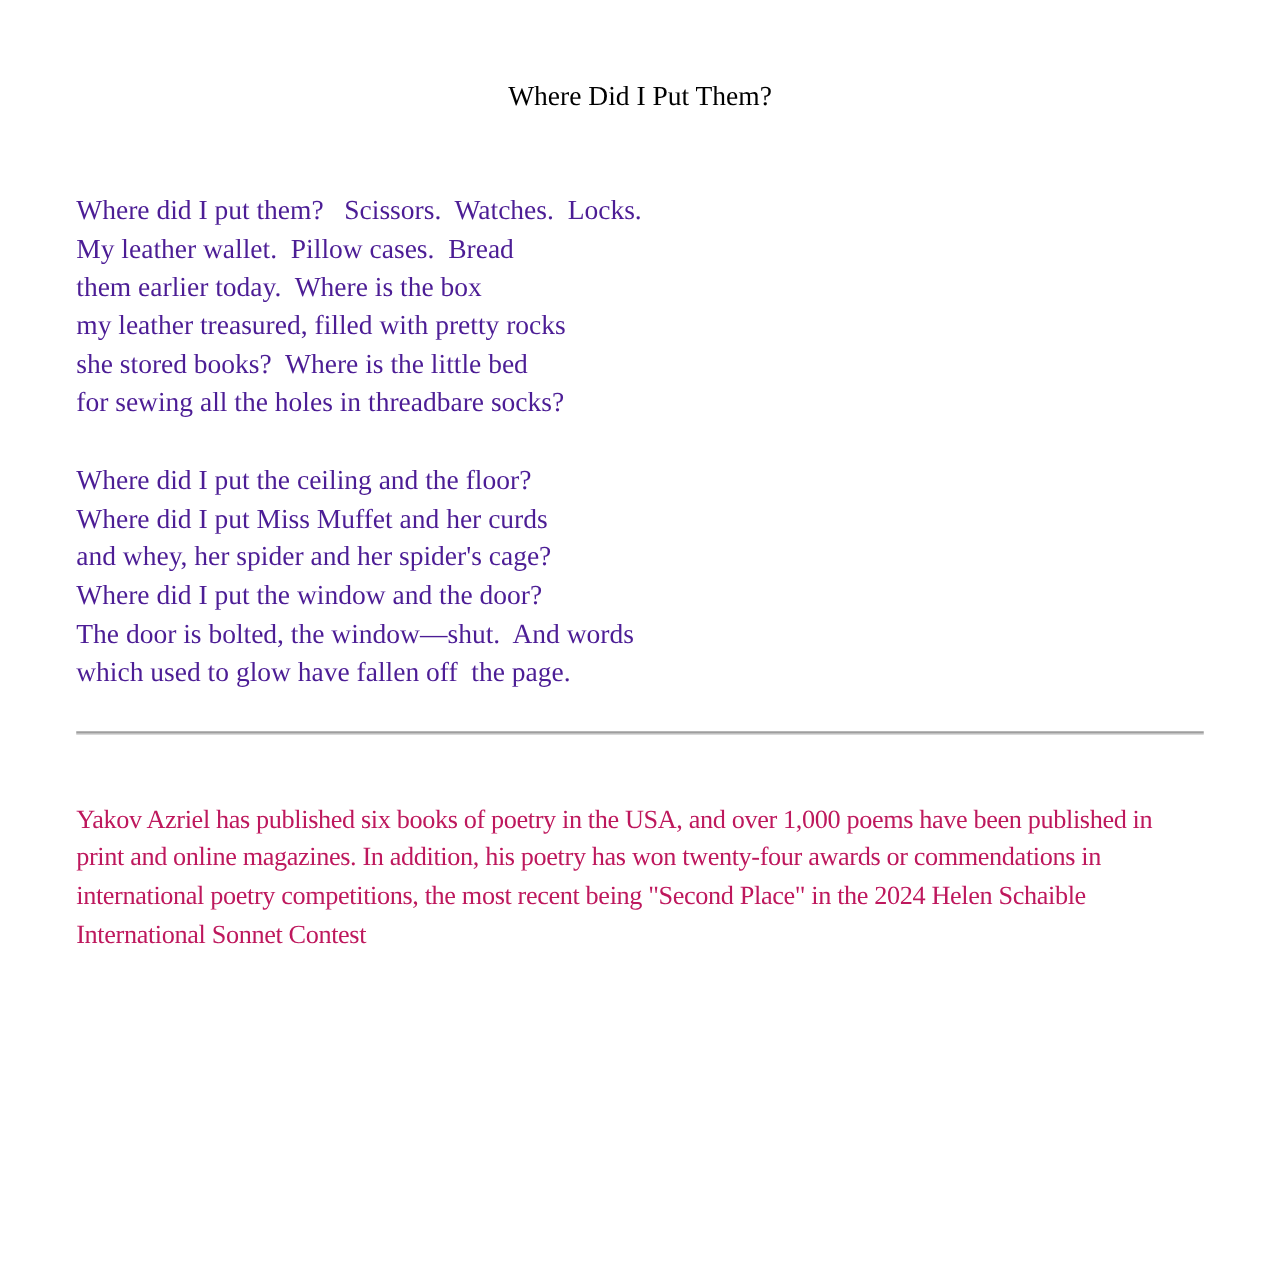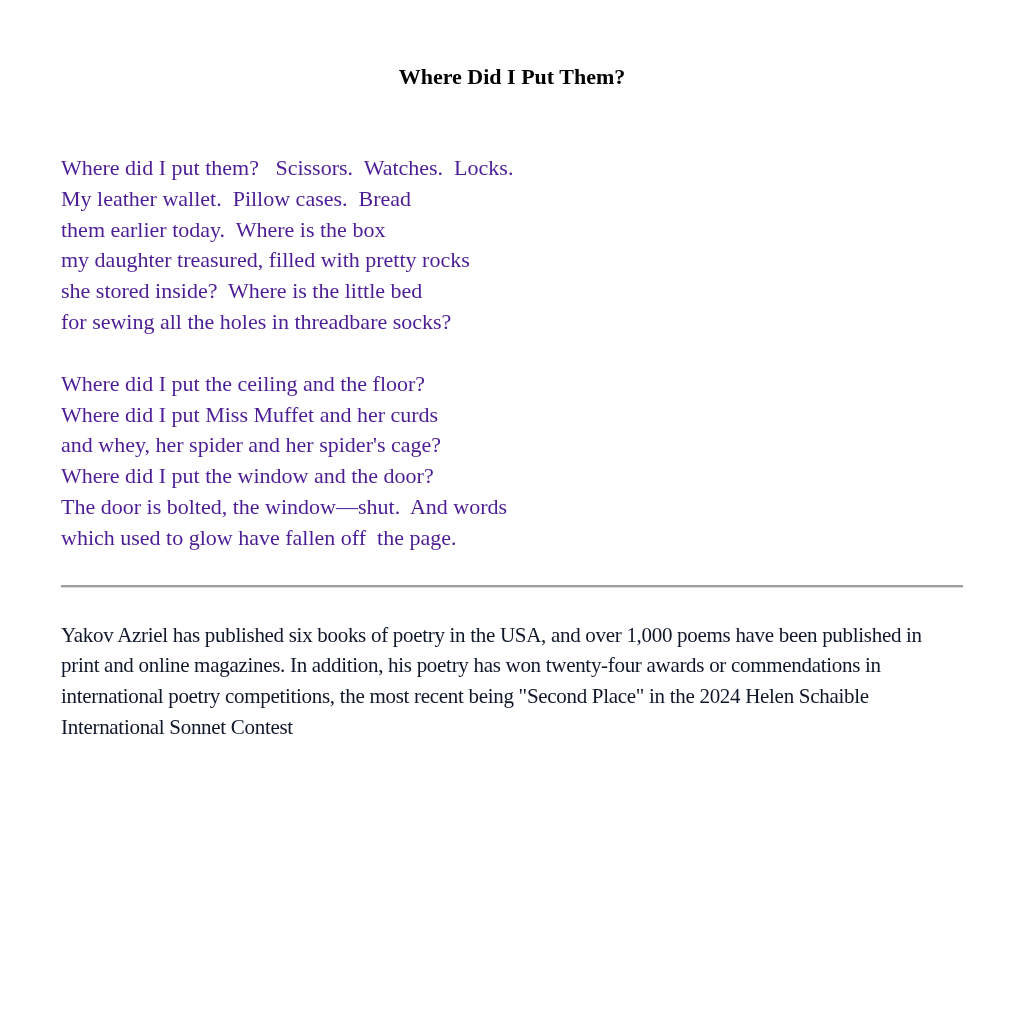--- a/index.html
+++ b/index.html
@@ -15,21 +15,21 @@
     width: 1024px;
     height: 1024px;
     padding: 64px 61px 0 61px;
     font-family: "Liberation Serif", serif;
     color: #000000;
   }
   h1.poem-title {
     margin: 0;
     font-size: 22px;
     line-height: 25px;
-    font-weight: bold;
+    font-weight: normal;
     text-align: center;
     color: #000000;
   }
   .poem {
     margin-top: 64px;
     font-size: 22px;
     line-height: 30.8px;
     color: #4c1d95;
   }
   .stanza + .stanza {
@@ -40,42 +40,42 @@
   }
   hr.divider {
     margin: 31px 0 0 0;
     border: none;
     border-top: 2px solid #9e9e9e;
     border-bottom: 1px solid #d9d9d9;
     height: 0;
     background: none;
   }
   p.bio {
-    margin: 32px 0 0 0;
+    margin: 52px 0 0 0;
     max-width: 905px;
     font-size: 21px;
     line-height: 30.8px;
     letter-spacing: -0.3px;
-    color: #0f172a;
+    color: #be185d;
   }
 </style>
 </head>
 <body>
 
 <div class="page">
 
   <h1 class="poem-title">Where Did I Put Them?</h1>
 
   <div class="poem">
     <div class="stanza">
       <div class="line">Where did I put them?   Scissors.  Watches.  Locks.</div>
       <div class="line">My leather wallet.  Pillow cases.  Bread</div>
       <div class="line">them earlier today.  Where is the box</div>
-      <div class="line">my daughter treasured, filled with pretty rocks</div>
-      <div class="line">she stored inside?  Where is the little bed</div>
+      <div class="line">my leather treasured, filled with pretty rocks</div>
+      <div class="line">she stored books?  Where is the little bed</div>
       <div class="line">for sewing all the holes in threadbare socks?</div>
     </div>
     <div class="stanza">
       <div class="line">Where did I put the ceiling and the floor?</div>
       <div class="line">Where did I put Miss Muffet and her curds</div>
       <div class="line">and whey, her spider and her spider's cage?</div>
       <div class="line">Where did I put the window and the door?</div>
       <div class="line">The door is bolted, the window—shut.  And words</div>
       <div class="line">which used to glow have fallen off  the page.</div>
     </div>

